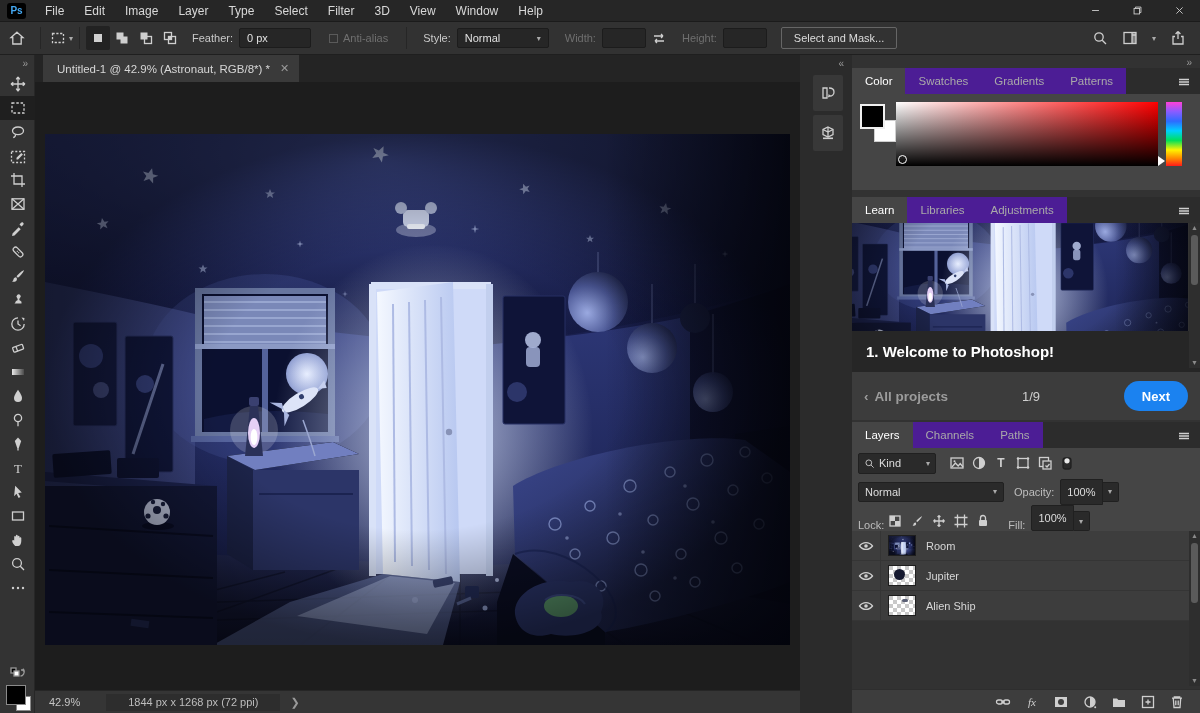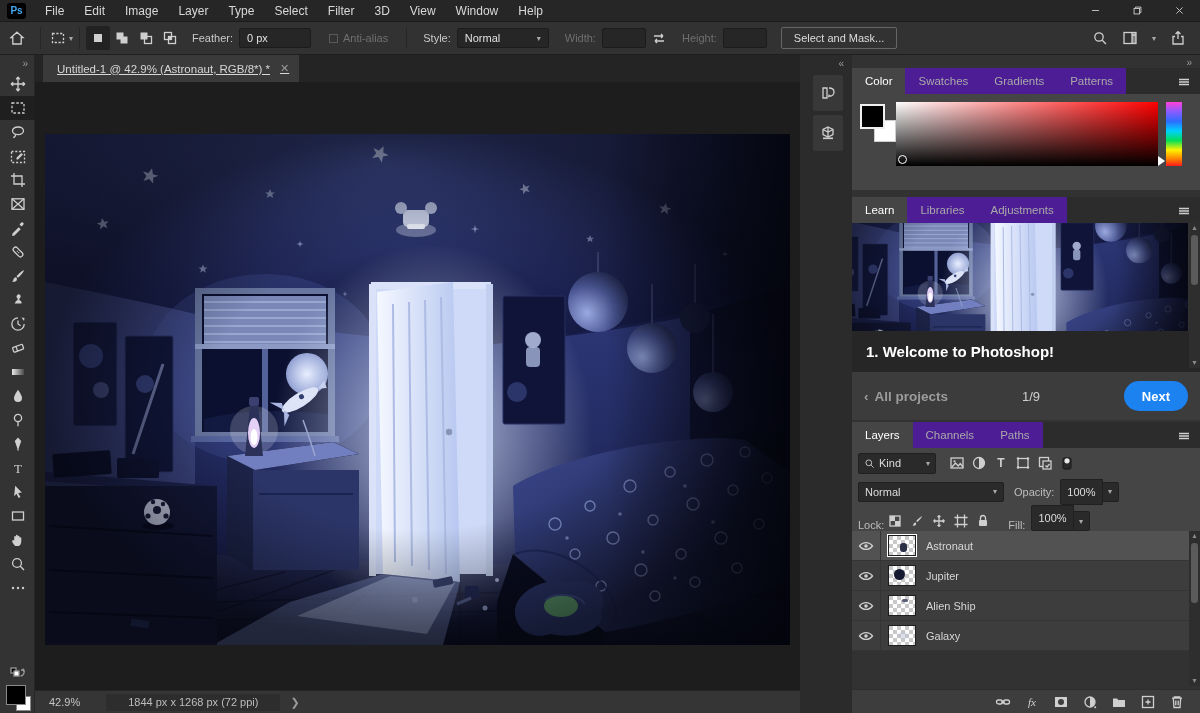--- a/index.html
+++ b/index.html
@@ -34,21 +34,21 @@
 
   
   .toolbar{position:absolute;left:0;top:55px;width:35px;height:658px;background:#333333;border-right:1px solid #272727;}
   .tool{width:35px;height:24px;display:flex;align-items:center;justify-content:center;}
   .tool.active{background:#1f1f1f;}
   .tool svg{width:16px;height:16px;}
 
   
   .tabbar{position:absolute;left:35px;top:55px;width:765px;height:27px;background:#242424;display:flex;align-items:flex-end;}
   .doc-tab{height:27px;background:#3a3a3a;color:#d6d6d6;display:flex;align-items:center;
-           padding:0 10px 0 14px;font-size:11.5px;margin-left:8px;text-decoration:underline;}
+           padding:0 10px 0 14px;font-size:11.5px;margin-left:8px;}
   .doc-tab .close{margin-left:10px;color:#9a9a9a;font-size:11px;}
   .pasteboard{position:absolute;left:35px;top:82px;width:765px;height:608px;background:#1d1d1d;overflow:hidden;}
   .statusbar{position:absolute;left:35px;top:690px;width:765px;height:23px;background:#353535;
              display:flex;align-items:center;font-size:11px;color:#c5c5c5;border-top:1px solid #262626;}
   .status-info{background:#2d2d2d;height:17px;display:flex;align-items:center;padding:0 22px;margin-left:26px;color:#bdbdbd;}
 
   
   .dockzone{position:absolute;left:800px;top:55px;width:52px;height:658px;background:#2b2b2b;}
   .dock-btn{position:absolute;left:13px;width:30px;height:36px;background:#383838;border-radius:2px;
             display:flex;align-items:center;justify-content:center;}
@@ -825,31 +825,31 @@
             <svg viewBox="0 0 16 16" width="16" height="16" fill="none" stroke="#cfcfcf" stroke-width="1.3">
               <rect x="4" y="7" width="8" height="6" rx="1" fill="#cfcfcf" stroke="none"></rect>
               <path d="M5.5 7V5a2.5 2.5 0 015 0v2"></path>
             </svg>
           </span>
         <span style="margin-left:14px;color:#bdbdbd">Fill:</span>
         <span class="valbox" style="margin-left:6px">100%</span>
         <span class="chevbox">▾</span>
       </div>
       <div class="layer-list" id="layer-list">
-          <div class="layer-row selected">
+          <div class="layer-row">
             <span class="eye-cell">
               <svg viewBox="0 0 16 16" width="16" height="16" fill="none" stroke="#cfcfcf" stroke-width="1.3">
                 <path d="M1.5 8S4 4.6 8 4.6 14.5 8 14.5 8 12 11.4 8 11.4 1.5 8 1.5 8z"></path>
                 <circle cx="8" cy="8" r="1.8" fill="#cfcfcf" stroke="none"></circle>
               </svg>
             </span>
-            <span class="thumb sel">
-              <span style="position:absolute;left:11px;top:7px;width:7px;height:9px;background:#2b2f45;border-radius:3px;"></span>
-            </span>
-            <span class="layer-name">Astronaut</span>
+            <span class="thumb" style="background: none;"><svg width="28" height="21" viewBox="0 0 745 511" preserveAspectRatio="none">
+                <use href="#room-art"></use>
+              </svg></span>
+            <span class="layer-name">Room</span>
           </div>
           <div class="layer-row">
             <span class="eye-cell">
               <svg viewBox="0 0 16 16" width="16" height="16" fill="none" stroke="#cfcfcf" stroke-width="1.3">
                 <path d="M1.5 8S4 4.6 8 4.6 14.5 8 14.5 8 12 11.4 8 11.4 1.5 8 1.5 8z"></path>
                 <circle cx="8" cy="8" r="1.8" fill="#cfcfcf" stroke="none"></circle>
               </svg>
             </span>
             <span class="thumb">
               <span style="position:absolute;left:5px;top:3px;width:11px;height:11px;background:#161a30;border-radius:50%;"></span>
@@ -861,32 +861,20 @@
               <svg viewBox="0 0 16 16" width="16" height="16" fill="none" stroke="#cfcfcf" stroke-width="1.3">
                 <path d="M1.5 8S4 4.6 8 4.6 14.5 8 14.5 8 12 11.4 8 11.4 1.5 8 1.5 8z"></path>
                 <circle cx="8" cy="8" r="1.8" fill="#cfcfcf" stroke="none"></circle>
               </svg>
             </span>
             <span class="thumb">
               <span style="position:absolute;left:13px;top:3px;width:6px;height:3px;background:#5a5f75;border-radius:2px;"></span>
             </span>
             <span class="layer-name">Alien Ship</span>
           </div>
-          <div class="layer-row">
-            <span class="eye-cell">
-              <svg viewBox="0 0 16 16" width="16" height="16" fill="none" stroke="#cfcfcf" stroke-width="1.3">
-                <path d="M1.5 8S4 4.6 8 4.6 14.5 8 14.5 8 12 11.4 8 11.4 1.5 8 1.5 8z"></path>
-                <circle cx="8" cy="8" r="1.8" fill="#cfcfcf" stroke="none"></circle>
-              </svg>
-            </span>
-            <span class="thumb">
-              <span style="position:absolute;left:9px;top:6px;width:10px;height:7px;background:#b9bed2;opacity:.5;border-radius:50%;filter:blur(1px);"></span>
-            </span>
-            <span class="layer-name">Galaxy</span>
-          </div>
           <div class="vscroll" style="top: 0px; height: 155px;">
             <div style="text-align:center;color:#8a8a8a;font-size:7px;line-height:10px">▲</div>
             <div class="vthumb" style="top:12px;height:60px"></div>
             <div style="position:absolute;bottom:0;width:100%;text-align:center;color:#8a8a8a;font-size:7px;line-height:10px">▼</div>
           </div>
         </div>
     </div>
 
     <div class="layers-bottom">
       <span class="lb-ic" id="ic-b-link">

